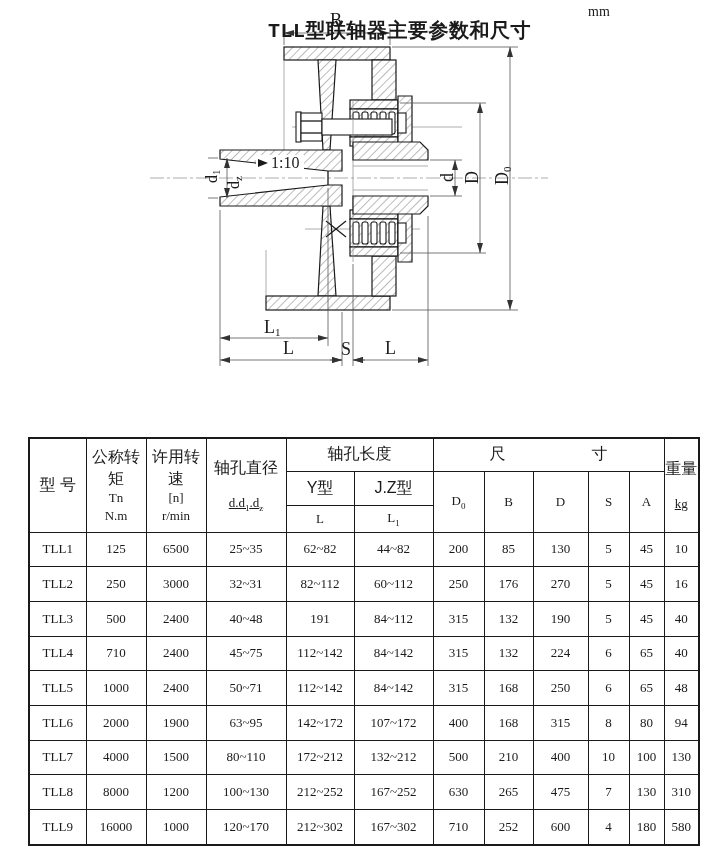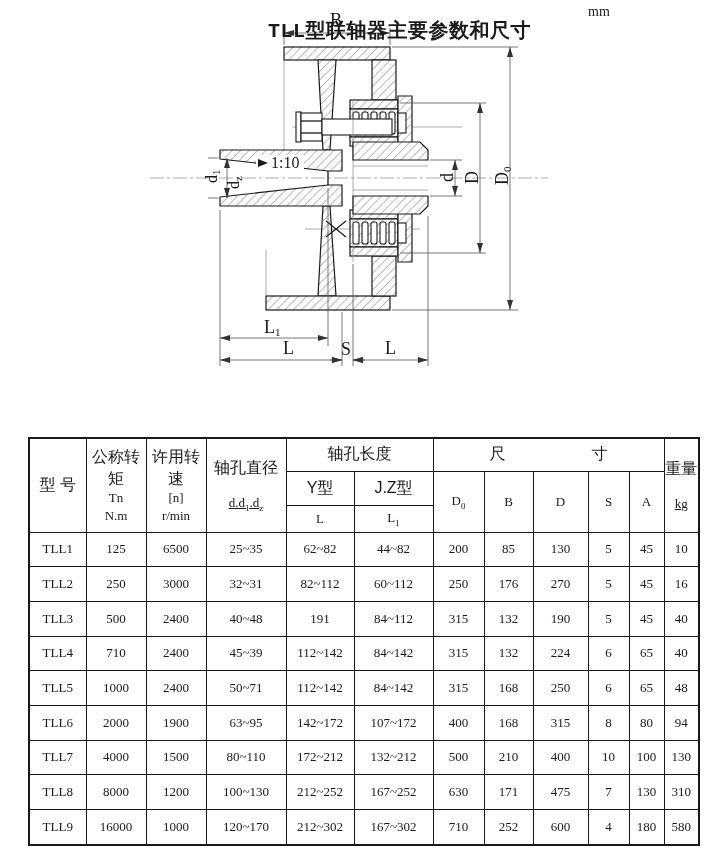--- a/index.html
+++ b/index.html
@@ -288,21 +288,21 @@
         <td class="lat">132</td>
         <td class="lat">190</td>
         <td class="lat">5</td>
         <td class="lat">45</td>
         <td class="lat">40</td>
       </tr>
       <tr>
         <td class="lat">TLL4</td>
         <td class="lat">710</td>
         <td class="lat">2400</td>
-        <td class="lat">45~39</td>
+        <td class="lat">45~75</td>
         <td class="lat">112~142</td>
         <td class="lat">84~142</td>
         <td class="lat">315</td>
         <td class="lat">132</td>
         <td class="lat">224</td>
         <td class="lat">6</td>
         <td class="lat">65</td>
         <td class="lat">40</td>
       </tr>
       <tr>
@@ -348,21 +348,21 @@
         <td class="lat">130</td>
       </tr>
       <tr>
         <td class="lat">TLL8</td>
         <td class="lat">8000</td>
         <td class="lat">1200</td>
         <td class="lat">100~130</td>
         <td class="lat">212~252</td>
         <td class="lat">167~252</td>
         <td class="lat">630</td>
-        <td class="lat">171</td>
+        <td class="lat">265</td>
         <td class="lat">475</td>
         <td class="lat">7</td>
         <td class="lat">130</td>
         <td class="lat">310</td>
       </tr>
       <tr>
         <td class="lat">TLL9</td>
         <td class="lat">16000</td>
         <td class="lat">1000</td>
         <td class="lat">120~170</td>

